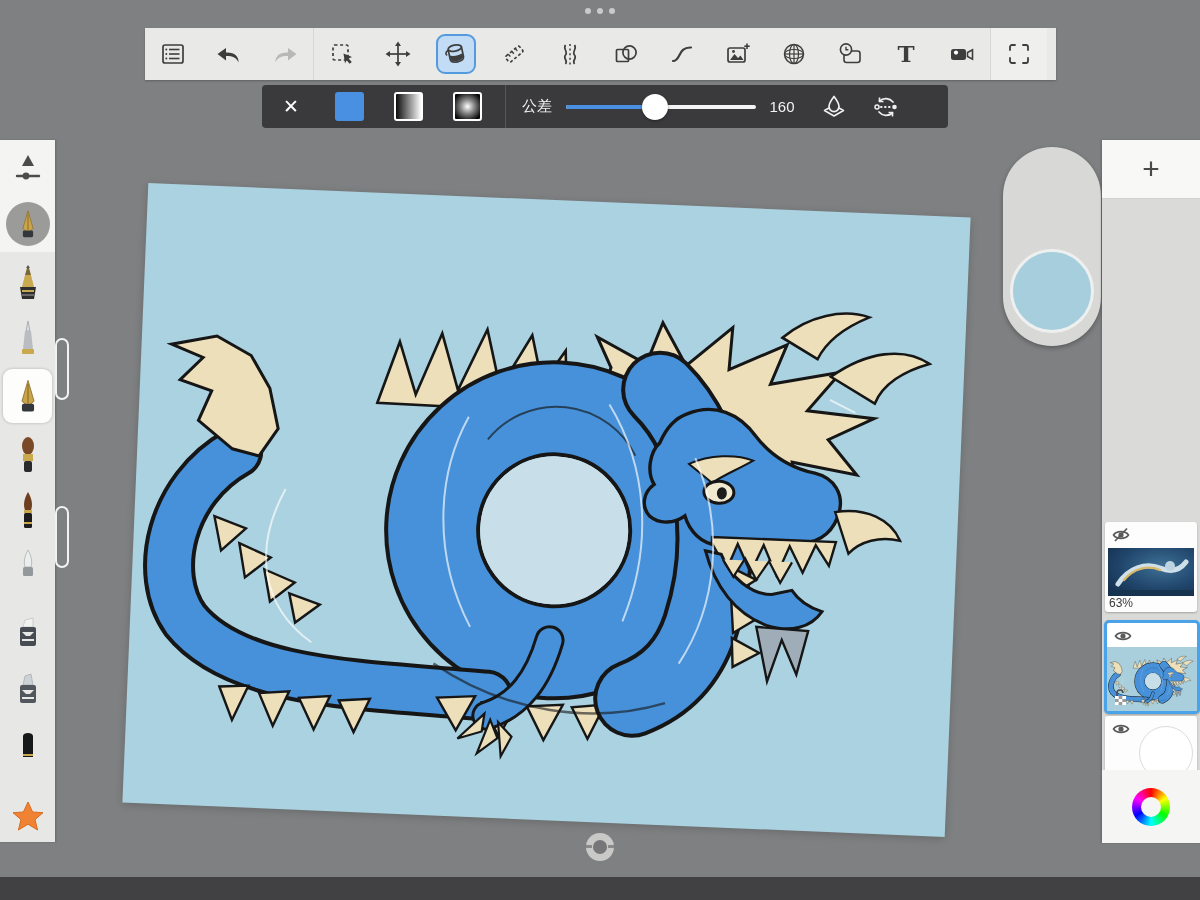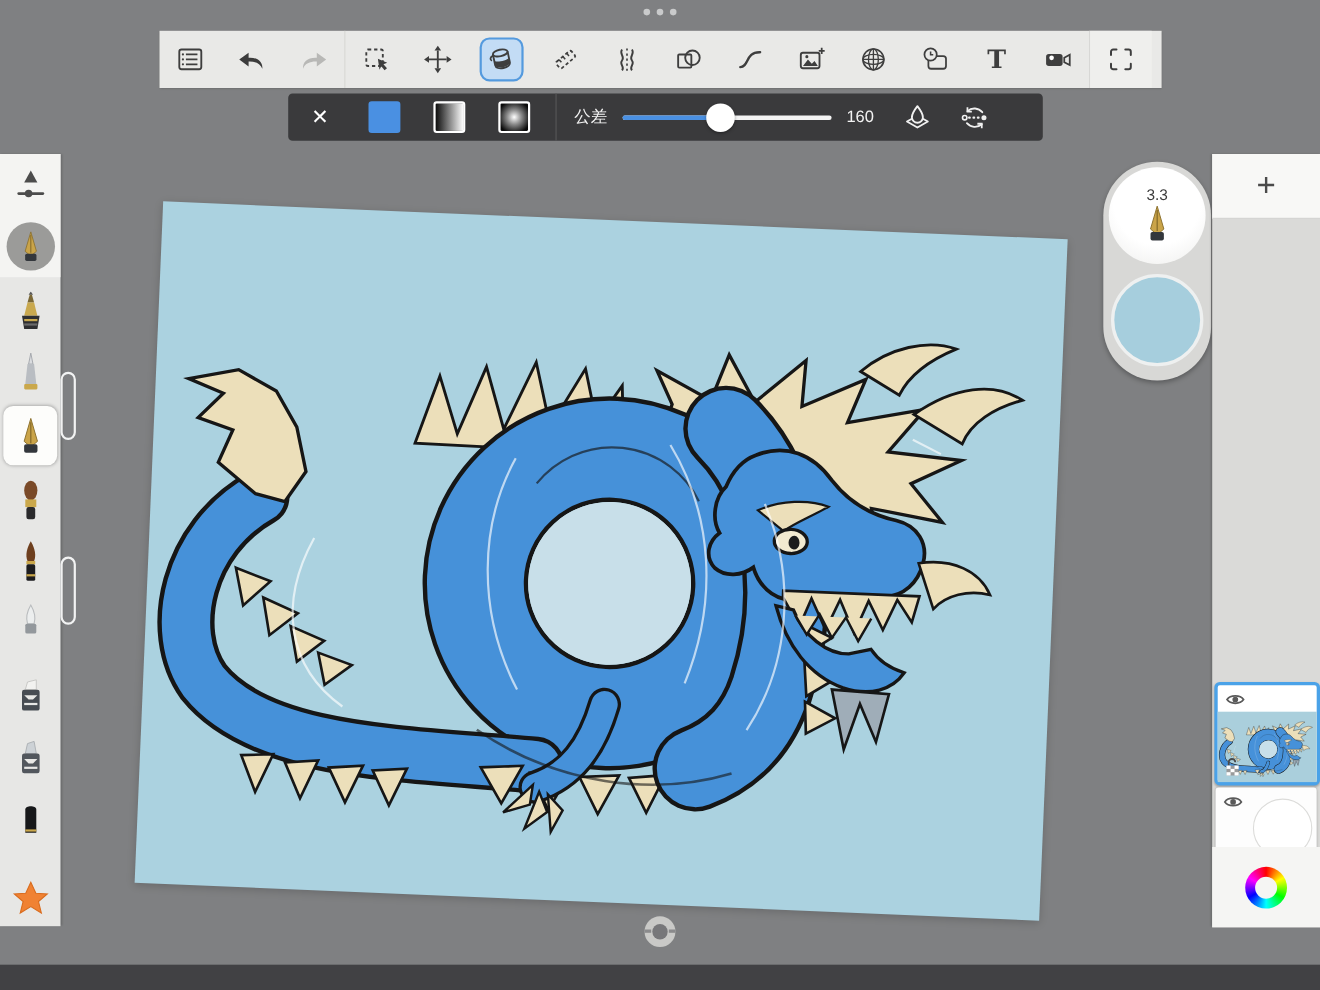--- a/index.html
+++ b/index.html
@@ -432,34 +432,42 @@
         <path d="M470 202 C510 262 520 340 492 418"></path>
         <path d="M150 300 C120 360 130 418 182 452"></path>
         <path d="M558 252 C590 320 586 398 550 458"></path>
         <path d="M690 188 L716 200"></path>
       </g>
     </g>
   </svg>
 </div>
 
 <div class="abs puck">
-  <div class="puck-top">
-    <div class="puck-size">3.3</div>
-    <svg width="26" height="36" viewBox="0 0 30 40">
-      <polygon points="15,2 22,26 15,32 8,26" fill="#caa449" stroke="#8a6f2c" stroke-width="1"></polygon>
-      <line x1="15" y1="6" x2="15" y2="28" stroke="#8a6f2c" stroke-width="1.4"></line>
-      <rect x="8" y="29" width="14" height="9" rx="2" fill="#33373c"></rect>
-    </svg>
-  </div>
   <div class="puck-col"></div>
 </div>
 
 <div class="abs layers">
   <div class="ly-head">+</div>
 
+  <div class="card ph-card">
+    <svg class="eye" width="20" height="18">
+      <path d="M2.5 9 C5.5 4.5 14.5 4.5 17.5 9 C14.5 13.5 5.5 13.5 2.5 9 Z" fill="none" stroke="#5a5a5a" stroke-width="1.6"></path>
+      <circle cx="10" cy="9" r="2.6" fill="#5a5a5a"></circle>
+      <line x1="4" y1="15" x2="16" y2="2.5" stroke="#5a5a5a" stroke-width="1.7"></line>
+    </svg>
+    <div class="ph-thumb">
+      <svg width="86" height="48" viewBox="0 0 86 48">
+        <path d="M10 36 C20 20 38 14 52 20 C64 25 72 22 78 14" fill="none" stroke="#cfe0ea" stroke-width="5" stroke-linecap="round"></path>
+        <path d="M16 32 C26 20 40 17 52 22" fill="none" stroke="#d8b96a" stroke-width="2.4" stroke-linecap="round"></path>
+        <circle cx="62" cy="18" r="5" fill="#bcd3e2"></circle>
+        <path d="M0 42 H86 V48 H0 Z" fill="#16334f"></path>
+      </svg>
+    </div>
+    <div class="ph-op">63%</div>
+  </div>
 
   <div class="card sel-card">
     <svg class="eye" width="20" height="18">
       <path d="M2.5 9 C5.5 4.5 14.5 4.5 17.5 9 C14.5 13.5 5.5 13.5 2.5 9 Z" fill="none" stroke="#5a5a5a" stroke-width="1.6"></path>
       <circle cx="10" cy="9" r="2.6" fill="#5a5a5a"></circle>
     </svg>
     <div class="sel-thumb">
       <svg width="90" height="64" viewBox="0 0 823 620" preserveAspectRatio="xMidYMid slice">
         <use href="#dragonG"></use>
       </svg>

